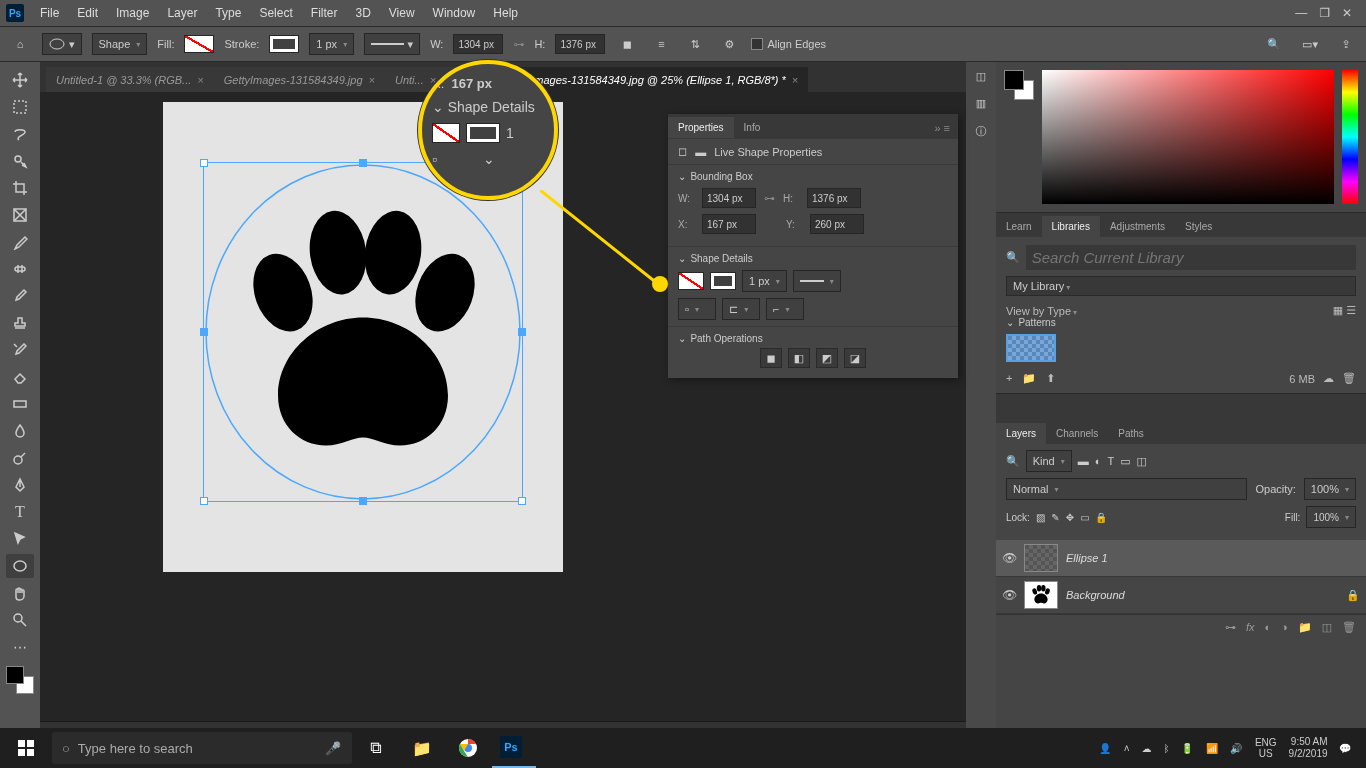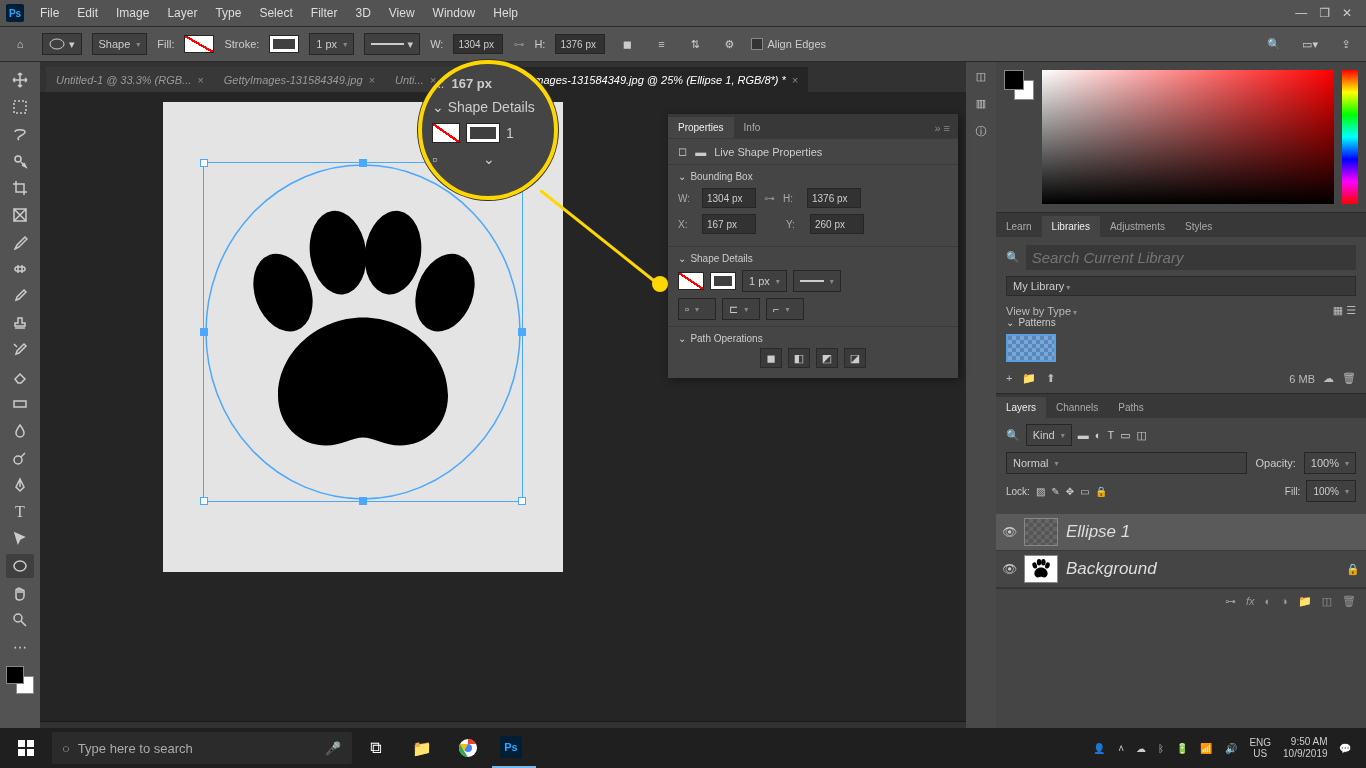--- a/index.html
+++ b/index.html
@@ -56,21 +56,21 @@
 .fgbg-sm .bg { width:20px; height:20px; background:#fff; border:1px solid #888; position:absolute; bottom:0; right:0; }
 .lib-body { padding:8px 10px; font-size:11px; color:#bbb; }
 .lib-search { width:100%; background:#383838; border:none; padding:4px 6px; color:#888; font-style:italic; font-size:15px; }
 .lib-select { width:100%; background:#383838; border:1px solid #2a2a2a; padding:3px 6px; color:#ccc; margin-top:6px; font-size:11px; }
 .patterns { display:flex; gap:4px; margin-top:6px; }
 .pattern-sw { width:50px; height:28px; background:repeating-conic-gradient(#7aa7d9 0% 25%, #5a87b9 0% 50%) 0 0/8px 8px; border:2px solid #5aa0e0; }
 .layer-row { display:flex; align-items:center; padding:4px 6px; gap:8px; border-bottom:1px solid #383838; }
 .layer-row.sel { background:#5a5a5a; }
 .layer-thumb { width:34px; height:28px; background:repeating-conic-gradient(#666 0% 25%, #555 0% 50%) 0 0/8px 8px; border:1px solid #888; position:relative; }
 .eye { width:14px; font-size:12px; color:#ccc; }
-.layer-name { font-size:17px; color:#ddd; font-style:italic; }
+.layer-name { font-size:11px; color:#ddd; font-style:italic; }
 .prop-panel { position:absolute; left:668px; top:114px; width:290px; background:#454545; box-shadow:2px 2px 8px rgba(0,0,0,0.4); z-index:50; }
 .prop-panel .panel-tabs { background:#383838; }
 .prop-sec { padding:6px 10px; border-top:1px solid #3a3a3a; }
 .prop-row { display:flex; align-items:center; gap:8px; margin-bottom:6px; font-size:10px; }
 .prop-row .lbl { width:16px; color:#aaa; }
 .prop-row .txtin { width:54px; }
 .shapebar { display:flex; gap:6px; align-items:center; }
 .path-ops { display:flex; gap:6px; justify-content:center; padding:4px 0; }
 .path-ops .op { width:22px; height:20px; background:#3a3a3a; border:1px solid #2a2a2a; display:flex; align-items:center; justify-content:center; }
 .magnifier { position:absolute; left:418px; top:60px; width:140px; height:140px; border:4px solid #ffd700; border-radius:50%; background:#454545; z-index:60; overflow:hidden; box-shadow:0 0 0 1px #333; }
@@ -370,21 +370,21 @@
           </div>
           <div style="display:flex;gap:8px;align-items:center;">
             <span>6 MB</span>
             <span>☁</span>
             <span>🗑</span>
           </div>
         </div>
       </div>
     </div>
 
-    <div class="panel" style="flex:1;">
+    <div class="panel" style="flex:1;margin-top:26px;">
       <div class="panel-tabs">
         <div class="pt active">Layers</div>
         <div class="pt">Channels</div>
         <div class="pt">Paths</div>
       </div>
       <div class="panel-body">
         <div style="display:flex;gap:6px;align-items:center;margin-bottom:6px;">
           <span>🔍</span>
             <div class="dropdown chev">Kind</div>
           <span>▬</span>
@@ -557,17 +557,17 @@
     <span>ᛒ</span>
     <span>🔋</span>
     <span>📶</span>
     <span>🔊</span>
     <div style="text-align:center;line-height:1.1;">
         <div>ENG</div>
         <div>US</div>
       </div>
     <div class="clock">
         <div>9:50 AM</div>
-        <div>10/9/2019</div>
+        <div>9/2/2019</div>
       </div>
     <span>💬</span>
   </div>
 </div>
 
 </body></html>

